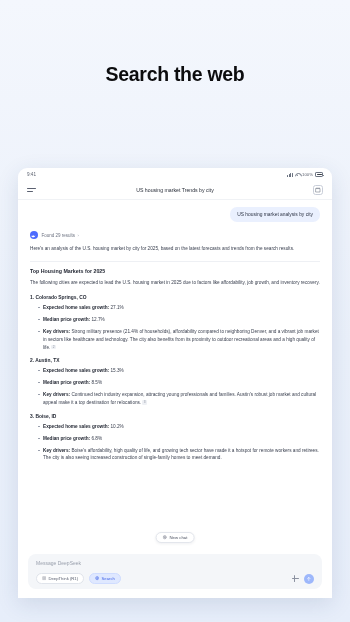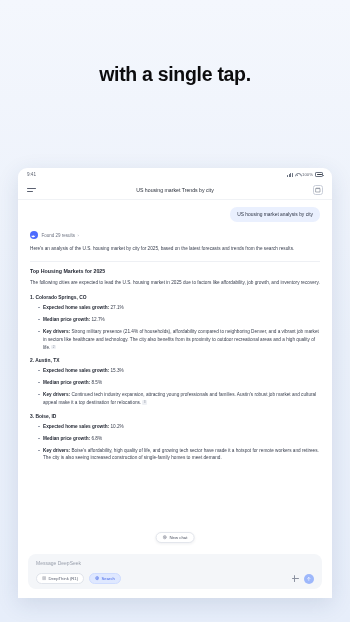--- a/index.html
+++ b/index.html
@@ -210,21 +210,21 @@
     cursor: pointer;
   }
   .send svg { width: 5.6px; height: 5.6px; }
 </style>
 </head>
 <body>
 
 <div class="page">
 
   <div class="headline">
-    <span class="l2">with a single tap.</span>
+    <span>Search the web</span>
   </div>
 
   <div class="tablet">
 
     <div class="statusbar">
       <span>9:41</span>
       <span class="sb-right">
         <span class="bars">
             <i></i>
             <i></i>

